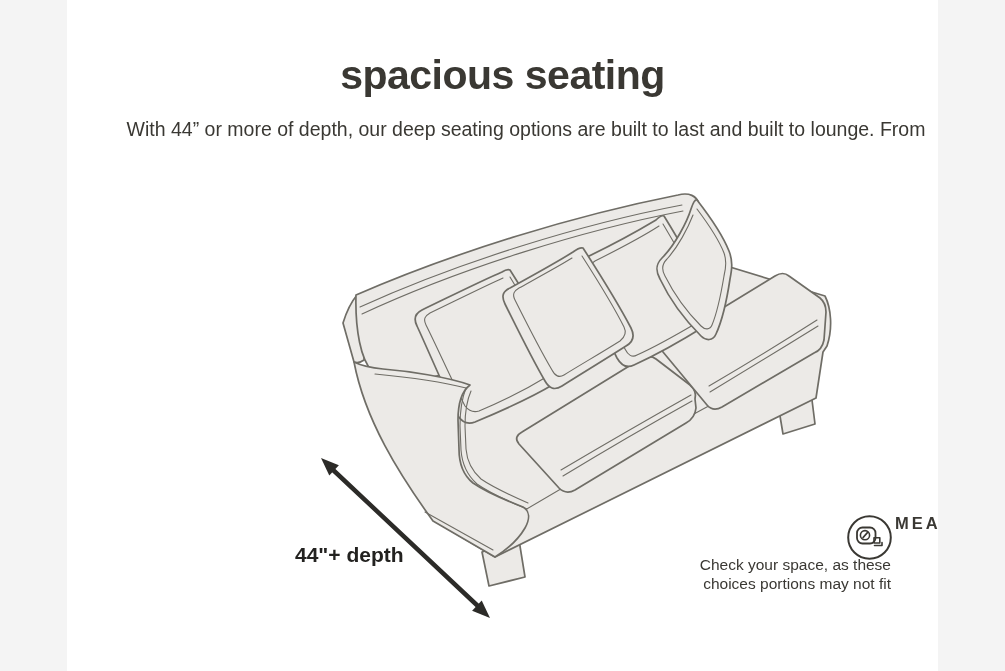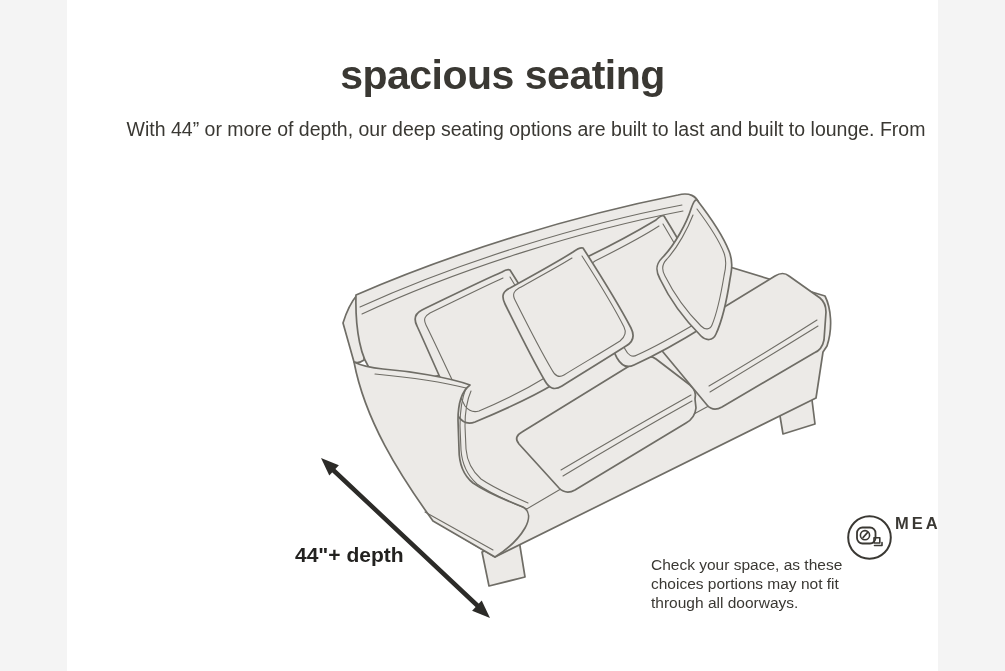--- a/index.html
+++ b/index.html
@@ -54,21 +54,21 @@
   .measure-icon{display:block;}
   .measure-title{
     font-size:16.5px;font-weight:700;
     letter-spacing:3px;
     color:var(--ink);
     white-space:nowrap;
   }
   .measure-note{
     position:absolute;right:47px;top:555px;
     width:240px;margin:0;
-    text-align:left;
+    text-align:right;
     font-size:15.5px;line-height:19px;
     color:var(--ink);
   }
   .note-line{display:block;}
   svg .outline{
     fill:var(--sofa-fill);
     stroke:var(--sofa-line);
     stroke-width:1.7;
     stroke-linejoin:round;
     stroke-linecap:round;
@@ -193,16 +193,15 @@
       <line class="micon" x1="21.6" y1="18.4" x2="17" y2="23.6" stroke-width="1.6"></line>
       <rect class="micon" x="28" y="23.8" width="5.8" height="5.2" stroke-width="1.6"></rect>
       <path class="micon" d="M 28.5,31.5 L 36,31.5 L 36,28.5" stroke-width="1.6"></path>
     </svg>
     <span class="measure-title">MEASURE UP</span>
   </div>
 
   <p class="measure-note">
     <span class="note-line">Check your space, as these</span>
     <span class="note-line">choices portions may not fit</span>
-    <span class="note-line">through all doorways.</span>
   </p>
 
 </div>
 
 </body></html>

